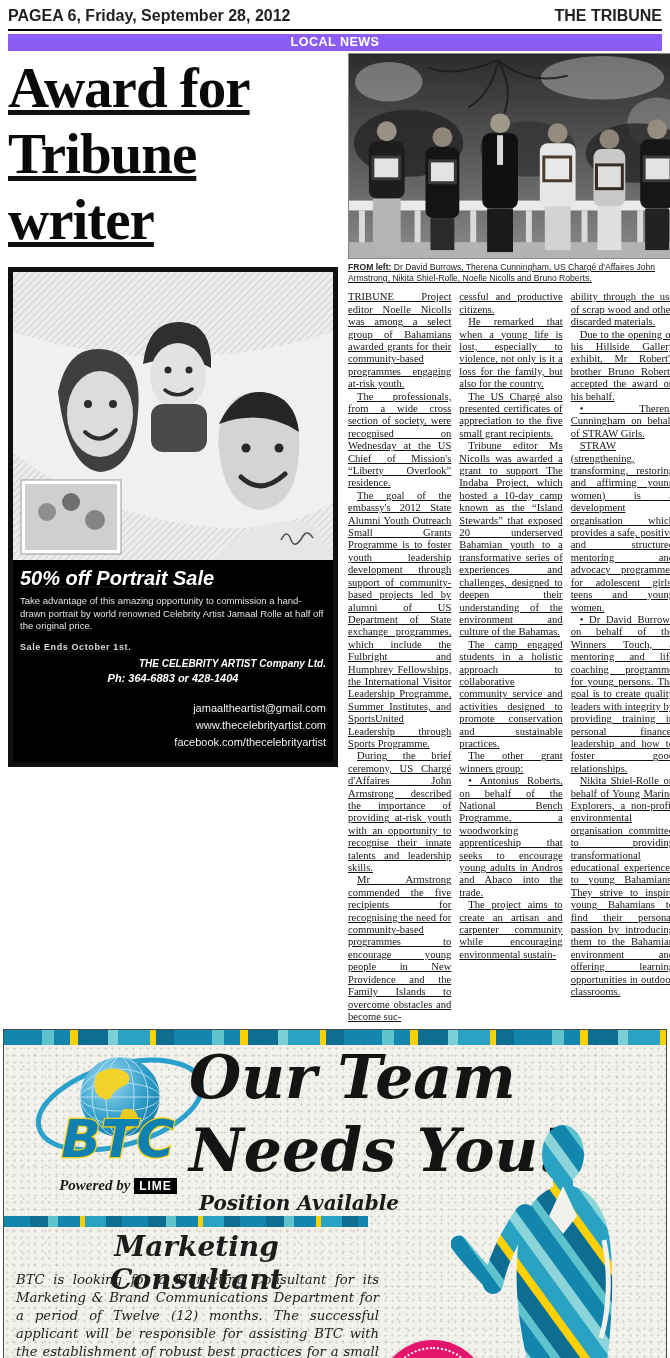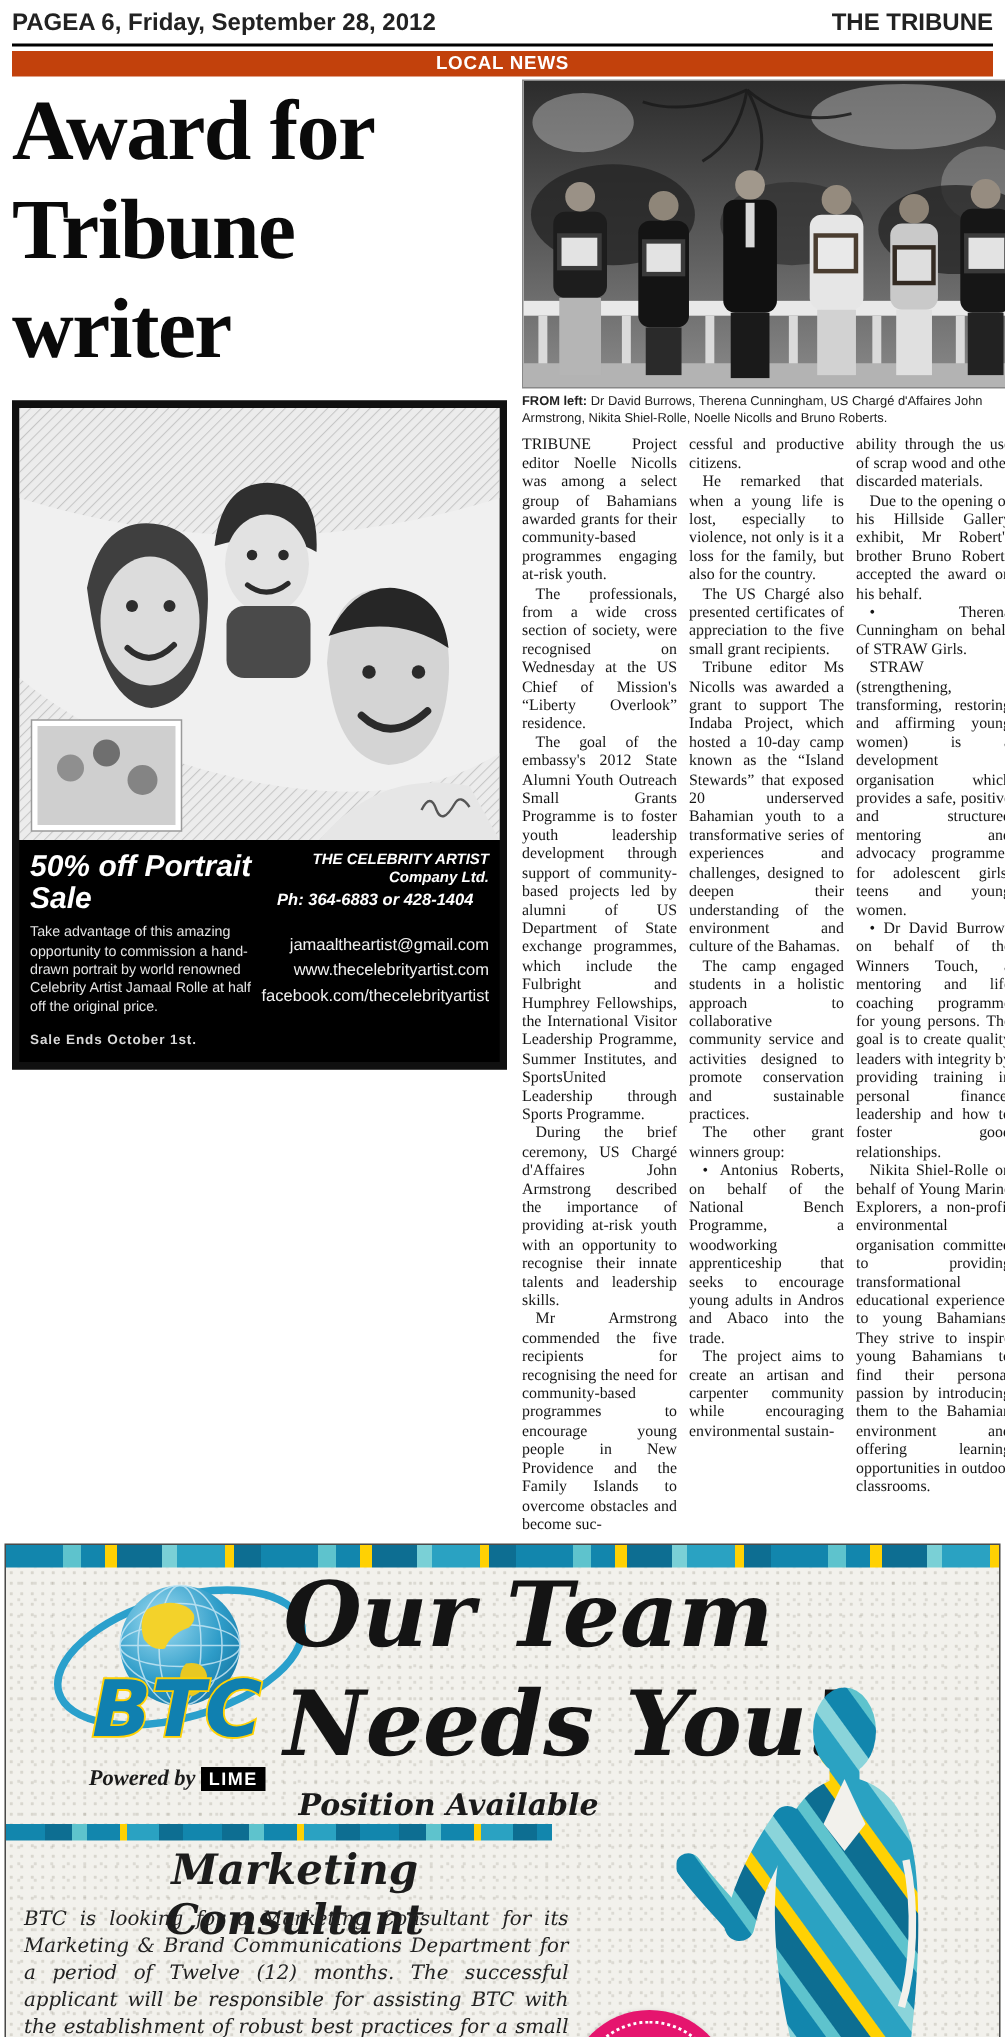--- a/index.html
+++ b/index.html
@@ -4,35 +4,35 @@
 <style>
   * { margin:0; padding:0; box-sizing:border-box; }
   html,body { background:#fff; }
   .page { position:relative; width:670px; height:1358px; background:#fff; overflow:hidden;
           font-family:"Liberation Sans", sans-serif; color:#111; }
 
   
   .masthead { display:flex; justify-content:space-between; padding:7px 8px 0 8px;
               font-size:16px; font-weight:bold; color:#222; }
   .rule { border-top:2px solid #000; margin:4px 8px 0 8px; }
-  .banner { margin:3px 8px 0 8px; height:17px; background:#c2410c; color:#fff;
+  .banner { margin:3px 8px 0 8px; height:17px; background:#8b5cf6; color:#fff;
             font-size:12.5px; font-weight:bold; text-align:center; line-height:17px; letter-spacing:.5px; }
 
   
-  .content { display:flex; gap:8px; padding:2px 4px 0 8px; }
+  .content { display:flex; gap:8px; padding:2px 4px 0 8px;text-decoration:underline; }
   .left-col { width:332px; flex:none; }
   .right-col { width:326px; flex:none; }
 
   h1.headline { font-family:"Liberation Serif", serif; font-weight:bold; color:#0a0a0a;
                 font-size:57px; line-height:1.16; letter-spacing:-1px; margin:2px 0 14px 0; }
 
   
   .portrait-ad { width:330px; background:#000; border:5px solid #101010; }
   .portrait-image { width:100%; height:288px; background:#ededed; display:block; }
-  .portrait-caption { display:flex; background:#000; color:#fff; padding:8px 7px 10px 7px; gap:6px; }
+  .portrait-caption { display:flex; background:#000; color:#fff; padding:8px 7px 10px 7px; gap:6px;flex-direction:column; }
   .pc-left { flex:1.15; }
   .pc-right { flex:1; text-align:right; }
   .pc-headline { font-style:italic; font-weight:bold; font-size:20px; line-height:1.05; margin-bottom:6px; }
   .pc-body { font-size:9.5px; line-height:1.3; color:#e4e4e4; }
   .pc-sale { font-size:9px; font-weight:bold; letter-spacing:.6px; margin-top:10px; color:#d9d9d9; }
   .pc-company { font-size:10px; font-weight:bold; font-style:italic; line-height:1.2; }
   .pc-phone { font-size:11px; font-weight:bold; font-style:italic; margin-top:2px;text-align:center; }
   .pc-links { margin-top:16px; font-size:11px; line-height:1.55; color:#f2f2f2; }
 
   

